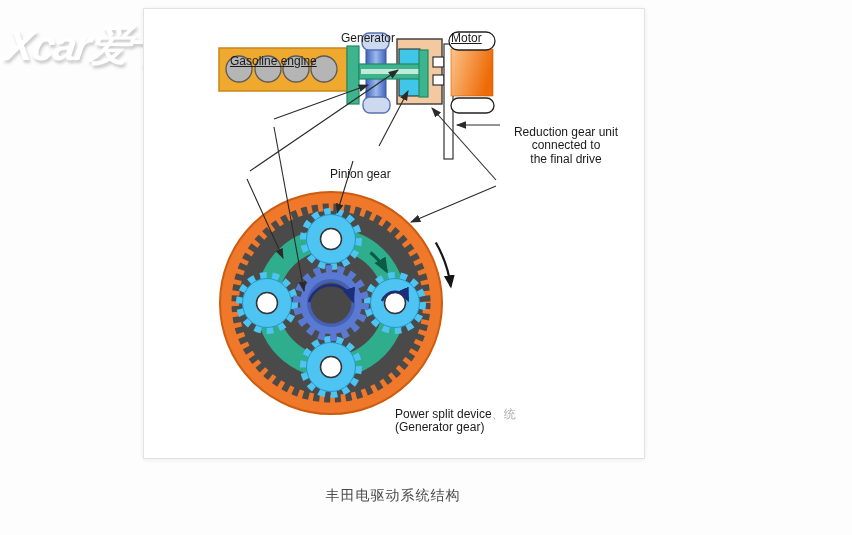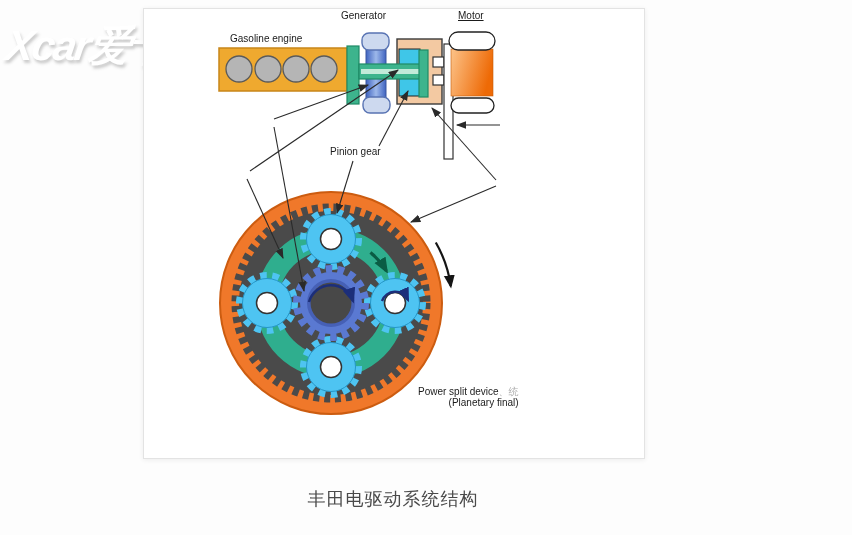--- a/index.html
+++ b/index.html
@@ -15,28 +15,28 @@
     text-shadow:2px 3px 3px rgba(90,90,90,0.30);
     user-select:none;white-space:nowrap;
   }
   .panel{
     position:absolute;left:143px;top:8px;width:500px;height:449px;
     background:#ffffff;border:1px solid #e3e3e3;
     box-shadow:0 1px 5px rgba(0,0,0,0.07);
   }
   .panel svg{position:absolute;left:0;top:0;}
   .lbl{
-    position:absolute;font-size:10px;color:#1b1b1b;line-height:1.12;
-    white-space:nowrap;z-index:5;
+    position:absolute;font-size:12px;color:#1b1b1b;line-height:1.12;
+    white-space:nowrap;z-index:5;margin-top:22px;
   }
   .lbl.center{text-align:center;white-space:normal;}
   .faint{color:#8f8f8f;opacity:.75;}
   .caption{
     position:absolute;left:143px;top:487px;width:500px;
-    text-align:center;font-size:18px;color:#4a4a4a;letter-spacing:1px;
+    text-align:center;font-size:14px;color:#4a4a4a;letter-spacing:1px;
   }
 </style>
 </head>
 <body>
 
 <div class="watermark">Xcar爱卡</div>
 
 <div class="panel">
 
   <svg width="500" height="449" viewBox="0 0 500 449">
@@ -164,34 +164,39 @@
       <path d="M106,162 L254,61" marker-end="url(#ahDark)"></path>
       <path d="M103,170 L139,249" marker-end="url(#ahDark)"></path>
       <path d="M235,137 L264,82" marker-end="url(#ahDark)"></path>
       <path d="M209,152 L193,204" marker-end="url(#ahDark)"></path>
       <path d="M352,171 L288,99" marker-end="url(#ahDark)"></path>
       <path d="M352,177 L267,213" marker-end="url(#ahDark)"></path>
       <path d="M356,116 L313,116" marker-end="url(#ahDark)"></path>
     </g>
   </svg>
 
-  <div class="lbl" style="left:86px;top:24px;">Gasoline engine</div>
+  <div class="lbl" style="left:86px;top:24px;text-decoration:underline;">Gasoline engine</div>
 
   <div class="lbl" style="left:197px;top:1px;">Generator</div>
 
-  <div class="lbl" style="left:314px;top:1px;text-decoration:underline;">Motor</div>
+  <div class="lbl" style="left:307px;top:1px;text-decoration:underline;">Motor</div>
 
 
 
   <div class="lbl" style="left:186px;top:137px;">Pinion gear</div>
 
-
-
-  <div class="lbl" style="left:274px;top:377px;text-align:right;">
+  <div class="lbl center" style="left:351px;top:95px;width:142px;">
+    <div>Reduction gear unit</div>
+    <div>connected to</div>
+    <div>the final drive</div>
+  </div>
+
+
+  <div class="lbl" style="left:251px;top:377px;">
     <div>
       <span>Power split device</span><span class="faint">、统</span>
     </div>
-    <div>(Planetary final)</div>
+    <div>(Generator gear)</div>
   </div>
 
 </div>
 
 <div class="caption">丰田电驱动系统结构</div>
 
 </body></html>

